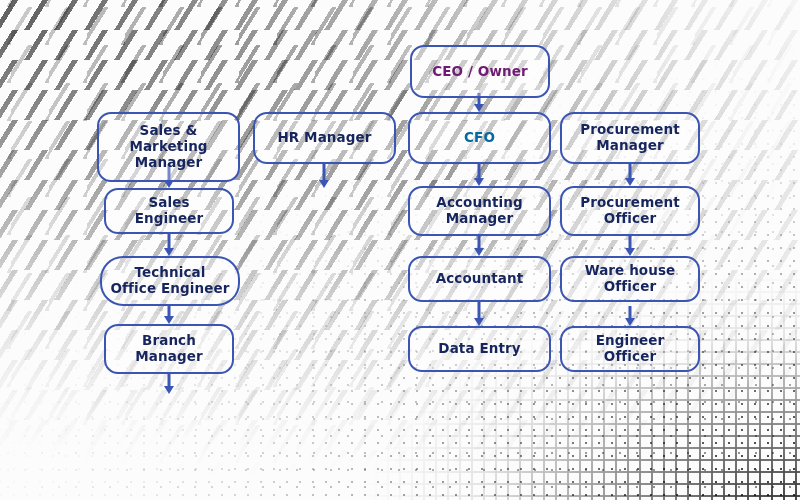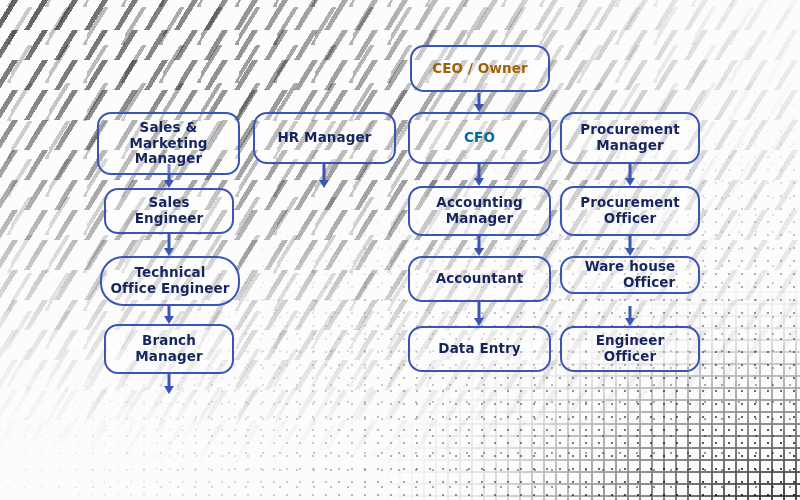--- a/index.html
+++ b/index.html
@@ -187,36 +187,36 @@
           <line x1="9" y1="0" x2="9" y2="12" stroke="#3b55b4" stroke-width="3"></line>
           <polygon points="4,12 14,12 9,20" fill="#3b55b4"></polygon>
         </svg>
       </div>
       <div class="connector" style="left: 160px; top: 374px; width: 18px; height: 20px;">
         <svg width="18" height="20" viewBox="0 0 18 20">
           <line x1="9" y1="0" x2="9" y2="12" stroke="#3b55b4" stroke-width="3"></line>
           <polygon points="4,12 14,12 9,20" fill="#3b55b4"></polygon>
         </svg>
       </div>
-      <div class="node" style="left: 410px; top: 45px; width: 140px; height: 47px; border-color: rgb(59, 85, 180); color: #a16207;"><span>CEO / Owner</span></div>
-      <div class="node" style="left: 97px; top: 112px; width: 143px; height: 63px; border-color: rgb(59, 85, 180); color: rgb(23, 37, 94);"><span>Sales &amp; Marketing
+      <div class="node" style="left: 410px; top: 45px; width: 140px; height: 53px; border-color: rgb(59, 85, 180); color: #701a75;"><span>CEO / Owner</span></div>
+      <div class="node" style="left: 97px; top: 112px; width: 143px; height: 70px; border-color: rgb(59, 85, 180); color: rgb(23, 37, 94);"><span>Sales &amp; Marketing
 Manager</span></div>
       <div class="node" style="left: 253px; top: 112px; width: 143px; height: 52px; border-color: rgb(59, 85, 180); color: rgb(23, 37, 94);"><span>HR Manager</span></div>
       <div class="node" style="left: 408px; top: 112px; width: 143px; height: 52px; border-color: rgb(59, 85, 180); color: #0369a1;"><span>CFO</span></div>
       <div class="node" style="left: 560px; top: 112px; width: 140px; height: 52px; border-color: rgb(59, 85, 180); color: rgb(23, 37, 94);"><span>Procurement
 Manager</span></div>
       <div class="node" style="left: 104px; top: 188px; width: 130px; height: 46px; border-color: rgb(59, 85, 180); color: rgb(23, 37, 94);"><span>Sales Engineer</span></div>
       <div class="node" style="left: 408px; top: 186px; width: 143px; height: 50px; border-color: rgb(59, 85, 180); color: rgb(23, 37, 94); align-items: center;"><span>Accounting
 Manager</span></div>
       <div class="node" style="left: 560px; top: 186px; width: 140px; height: 50px; border-color: rgb(59, 85, 180); color: rgb(23, 37, 94);"><span>Procurement
 Officer</span></div>
       <div class="node" style="left: 100px; top: 256px; width: 140px; height: 50px; border-color: rgb(59, 85, 180); color: rgb(23, 37, 94); border-radius: 23px;"><span>Technical
 Office Engineer</span></div>
       <div class="node" style="left: 408px; top: 256px; width: 143px; height: 46px; border-color: rgb(59, 85, 180); color: rgb(23, 37, 94);"><span>Accountant</span></div>
-      <div class="node" style="left: 560px; top: 256px; width: 140px; height: 38px; border-color: rgb(59, 85, 180); color: rgb(23, 37, 94); text-align: right;"><span>Ware house
+      <div class="node" style="left: 560px; top: 256px; width: 140px; height: 46px; border-color: rgb(59, 85, 180); color: rgb(23, 37, 94);"><span>Ware house
 Officer</span></div>
       <div class="node" style="left: 104px; top: 324px; width: 130px; height: 50px; border-color: rgb(59, 85, 180); color: rgb(23, 37, 94);"><span>Branch
 Manager</span></div>
       <div class="node" style="left: 408px; top: 326px; width: 143px; height: 46px; border-color: rgb(59, 85, 180); color: rgb(23, 37, 94);"><span>Data Entry</span></div>
       <div class="node" style="left: 560px; top: 326px; width: 140px; height: 46px; border-color: rgb(59, 85, 180); color: rgb(23, 37, 94);"><span>Engineer Officer</span></div>
     </div>
 
 </div>
 
 </body></html>

